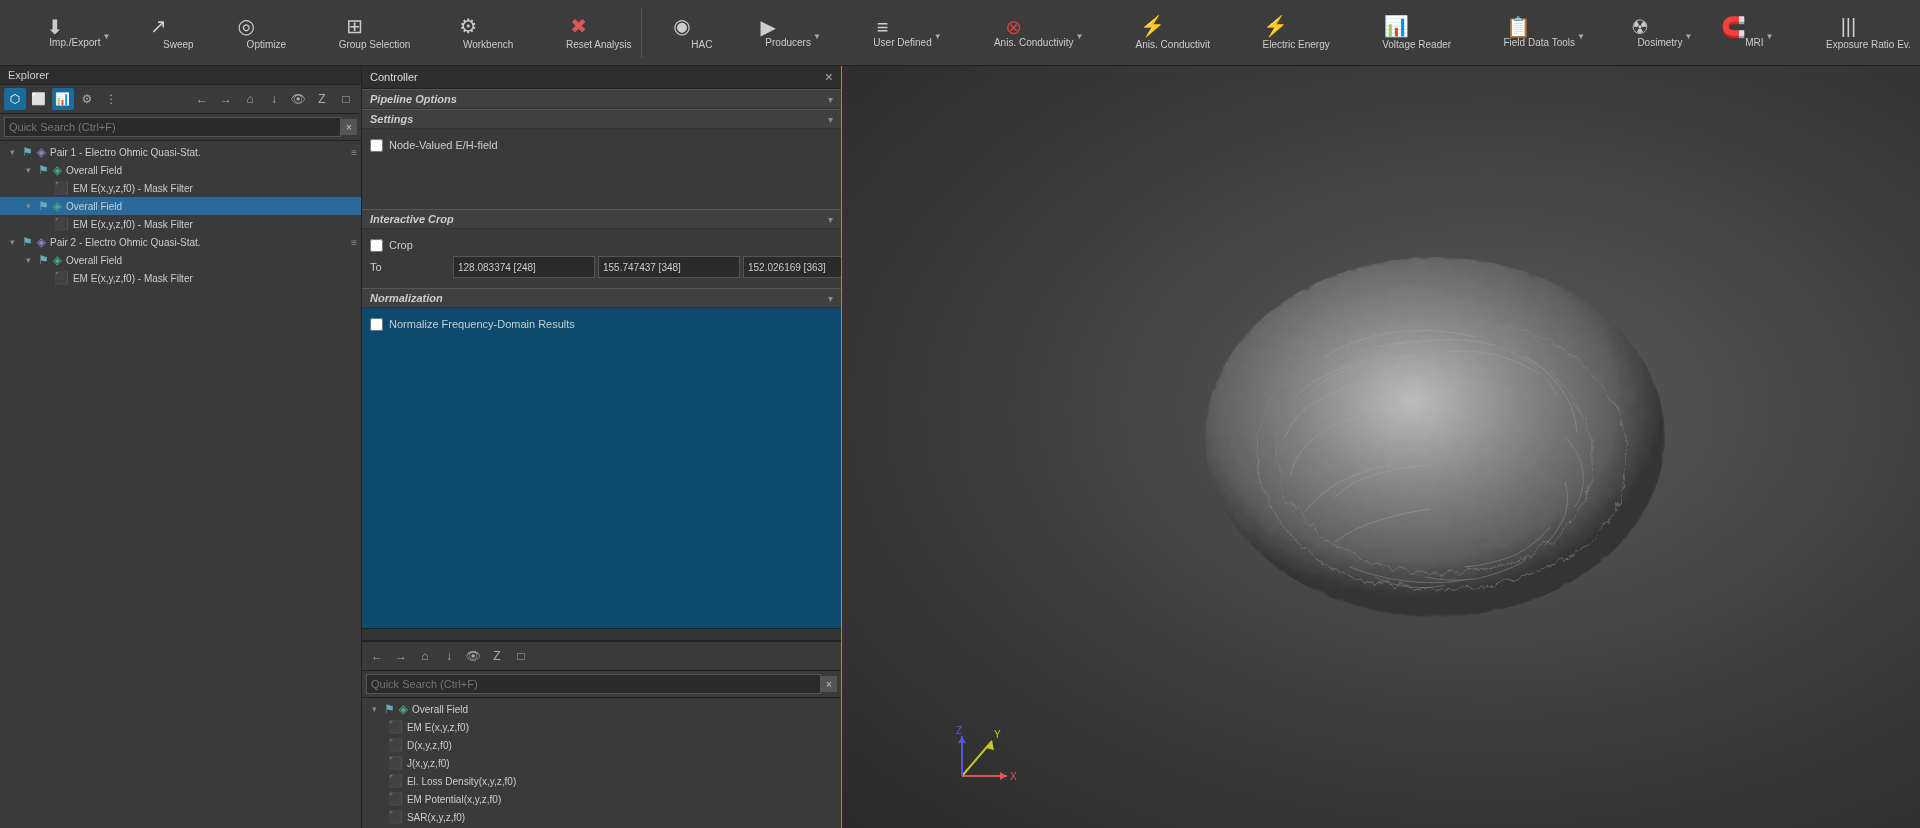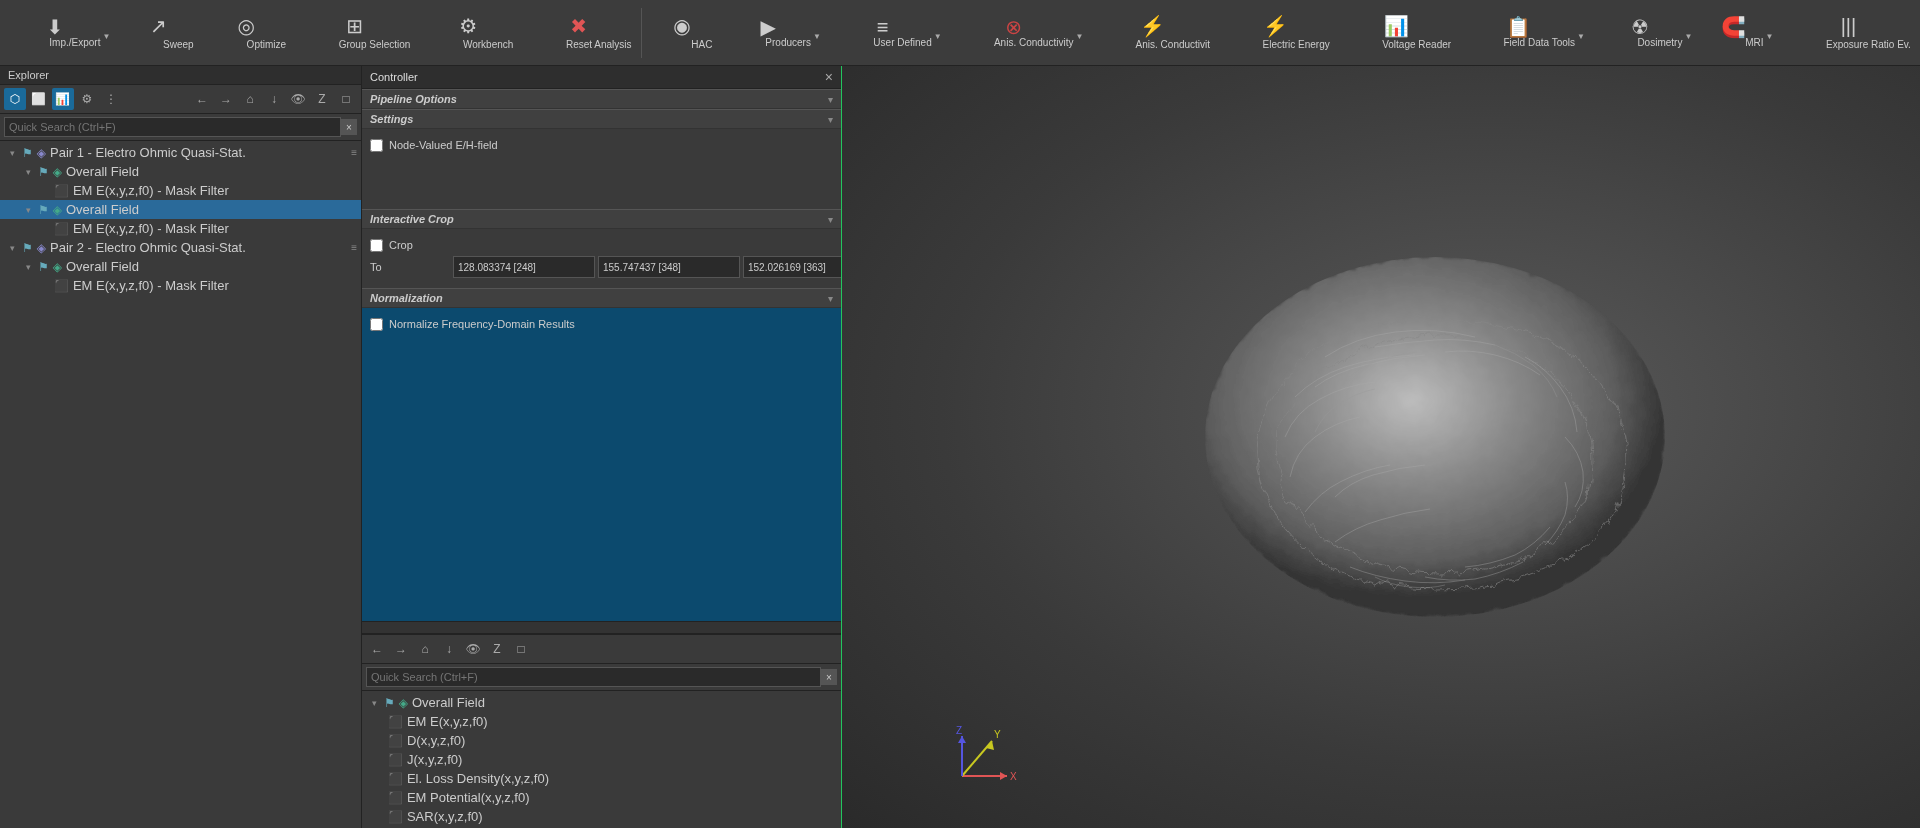--- a/index.html
+++ b/index.html
@@ -129,21 +129,21 @@
       display: flex;
       align-items: center;
       padding: 2px 4px;
       cursor: pointer;
       gap: 2px;
     }
     .tree-item.highlighted { background: #2a6a9a; }
     .tree-indent { display: inline-block; }
     .tree-arrow { color: #888; font-size: 9px; width: 10px; }
     .tree-icon { font-size: 12px; margin-right: 2px; }
-    .tree-text { font-size: 13px; color: #ccc; }
+    .tree-text { font-size: 10px; color: #ccc; }
     .tree-badge {
       margin-left: auto;
       font-size: 10px;
       color: #888;
     }
 
     
     .controller-panel {
       width: 480px;
       background: #0c4a6e;

